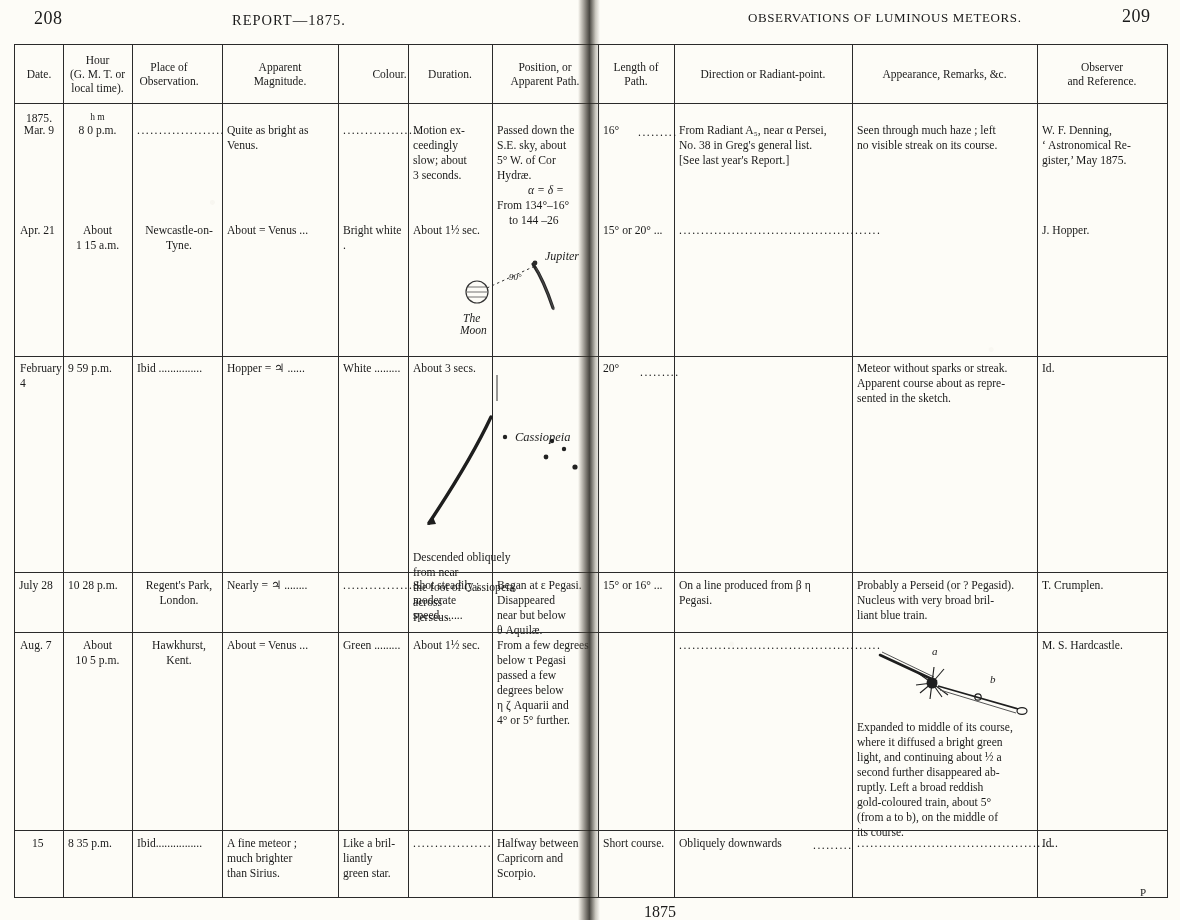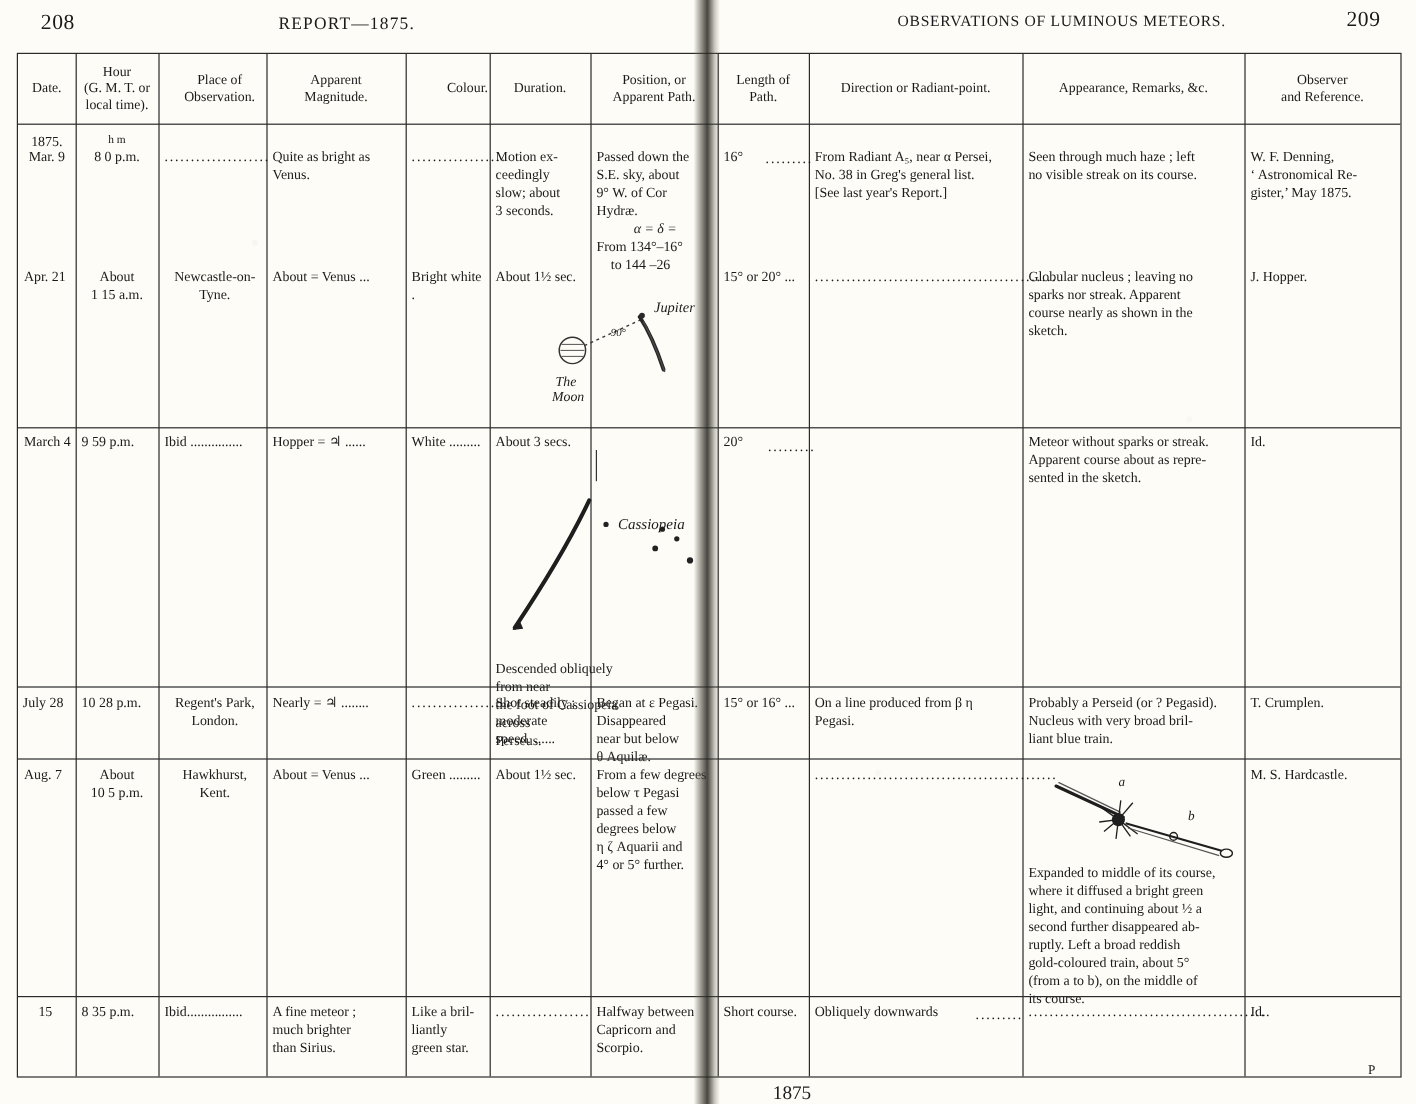--- a/index.html
+++ b/index.html
@@ -103,21 +103,21 @@
     <div class="vline" style="left:1022px;"></div>
 
     <div class="colhead" style="left:0;width:48px;">
       <span>Date.</span>
     </div>
     <div class="colhead" style="left:48px;width:69px;">
       <span style="white-space:pre-line">Hour
 (G. M. T. or
 local time).</span>
     </div>
-    <div class="colhead" style="left:123px;width:90px;">
+    <div class="colhead" style="left:109px;width:90px;">
       <span style="white-space:pre-line">Place of
 Observation.</span>
     </div>
     <div class="colhead" style="left:207px;width:116px;">
       <span style="white-space:pre-line">Apparent
 Magnitude.</span>
     </div>
     <div class="colhead" style="left:323px;width:70px;padding-left:36px;">
       <span>Colour.</span>
     </div>
@@ -152,21 +152,21 @@
 Venus.</div>
     <div class="cell dots" style="left:325px;top:78px;width:70px;">..................</div>
     <div class="cell" style="left:395px;top:78px;width:82px;white-space:pre-line;">Motion  ex-
 ceedingly
 slow; about
 3 seconds.</div>
 
     <div class="cell" style="left:479px;top:78px;width:104px;">
       <div>Passed down the</div>
       <div>S.E. sky, about</div>
-      <div>9°  W. of Cor</div>
+      <div>5°  W. of Cor</div>
       <div>Hydræ.</div>
       <div class="c ital" style="text-align:center">α =       δ =</div>
       <div>From 134°–16°</div>
       <div style="padding-left:12px">to  144  –26</div>
     </div>
 
     <div class="cell" style="left:585px;top:78px;width:34px;">16°</div>
     <div class="cell dots" style="left:620px;top:80px;width:40px;">.........</div>
     <div class="cell" style="left:661px;top:78px;width:176px;white-space:pre-line;">From Radiant A₅, near α Persei,
 No. 38 in Greg's general list.
@@ -180,24 +180,20 @@
     <div class="cell" style="left:2px;top:178px;width:48px;">Apr. 21</div>
     <div class="cell c" style="left:48px;top:178px;width:69px;white-space:pre-line;">About
 1  15  a.m.</div>
     <div class="cell c" style="left:119px;top:178px;width:90px;white-space:pre-line;">Newcastle-on-
 Tyne.</div>
     <div class="cell" style="left:209px;top:178px;width:116px;">About = Venus ...</div>
     <div class="cell" style="left:325px;top:178px;width:70px;">Bright white .</div>
     <div class="cell" style="left:395px;top:178px;width:82px;">About 1½ sec.</div>
     <div class="cell" style="left:585px;top:178px;width:76px;">15° or 20° ...</div>
     <div class="cell dots" style="left:661px;top:178px;width:176px;">..............................................</div>
-    <div class="cell" style="left:839px;top:178px;width:183px;white-space:pre-line;">Globular  nucleus ;   leaving  no
-sparks nor streak.    Apparent
-course nearly as shown in the
-sketch.</div>
     <div class="cell" style="left:1024px;top:178px;width:128px;">J. Hopper.</div>
 
     <div class="sk" style="left:420px;top:205px;">
       <svg width="165" height="110" viewBox="0 0 165 110">
 
         <circle cx="42" cy="42" r="11" fill="none" stroke="#333" stroke-width="1.2"></circle>
         <line x1="33" y1="37" x2="51" y2="37" stroke="#333" stroke-width=".7"></line>
         <line x1="32" y1="42" x2="52" y2="42" stroke="#333" stroke-width=".7"></line>
         <line x1="33" y1="47" x2="51" y2="47" stroke="#333" stroke-width=".7"></line>
 
@@ -208,21 +204,21 @@
 
         <circle cx="100" cy="13" r="2.4" fill="#2a2a2a"></circle>
         <text x="110" y="10" font-family="Liberation Serif, serif" font-size="12" font-style="italic" fill="#1a1a1a">Jupiter</text>
         <text x="74" y="30" font-family="Liberation Serif, serif" font-size="9" font-style="italic" fill="#1a1a1a">90°</text>
         <text x="28" y="72" font-family="Liberation Serif, serif" font-size="11.5" font-style="italic" fill="#1a1a1a">The</text>
         <text x="25" y="84" font-family="Liberation Serif, serif" font-size="11.5" font-style="italic" fill="#1a1a1a">Moon</text>
       </svg>
     </div>
 
     <div class="rule-h" style="top:311px;"></div>
-    <div class="cell" style="left:2px;top:316px;width:48px;">March 4</div>
+    <div class="cell" style="left:2px;top:316px;width:48px;">February 4</div>
     <div class="cell" style="left:50px;top:316px;width:69px;">9  59  p.m.</div>
     <div class="cell" style="left:119px;top:316px;width:90px;">Ibid ...............</div>
     <div class="cell" style="left:209px;top:316px;width:116px;">Hopper = ♃ ......</div>
     <div class="cell" style="left:325px;top:316px;width:70px;">White .........</div>
     <div class="cell" style="left:395px;top:316px;width:82px;">About 3 secs.</div>
     <div class="cell" style="left:585px;top:316px;width:40px;">20°</div>
     <div class="cell dots" style="left:622px;top:320px;width:40px;">.........</div>
     <div class="cell" style="left:839px;top:316px;width:183px;white-space:pre-line;">Meteor without sparks or streak.
 Apparent course about as repre-
 sented in the sketch.</div>

